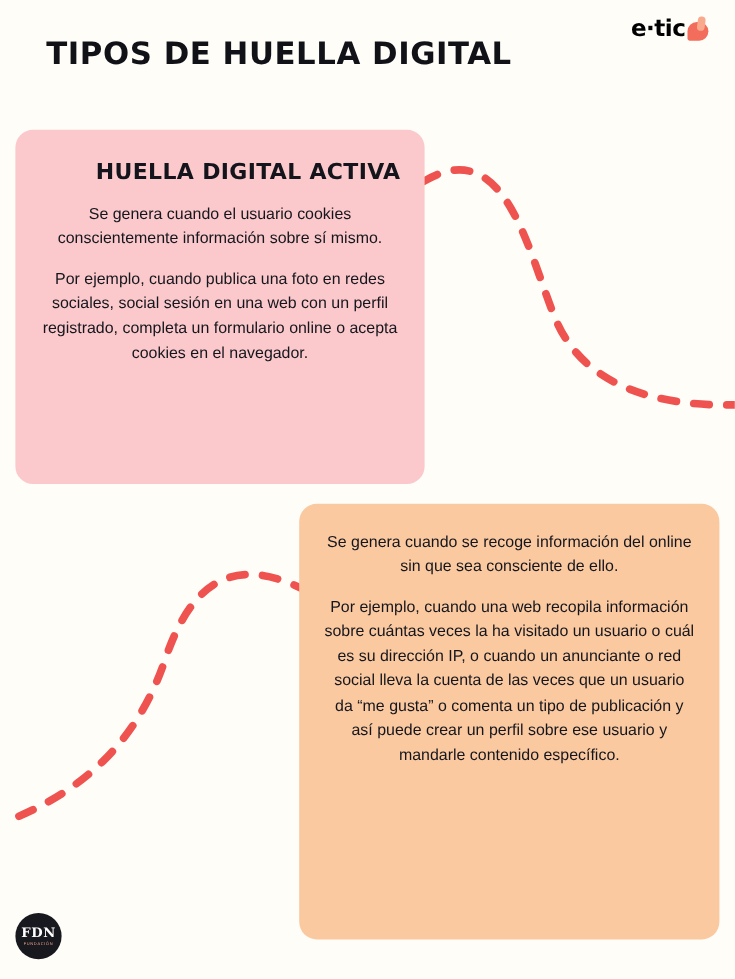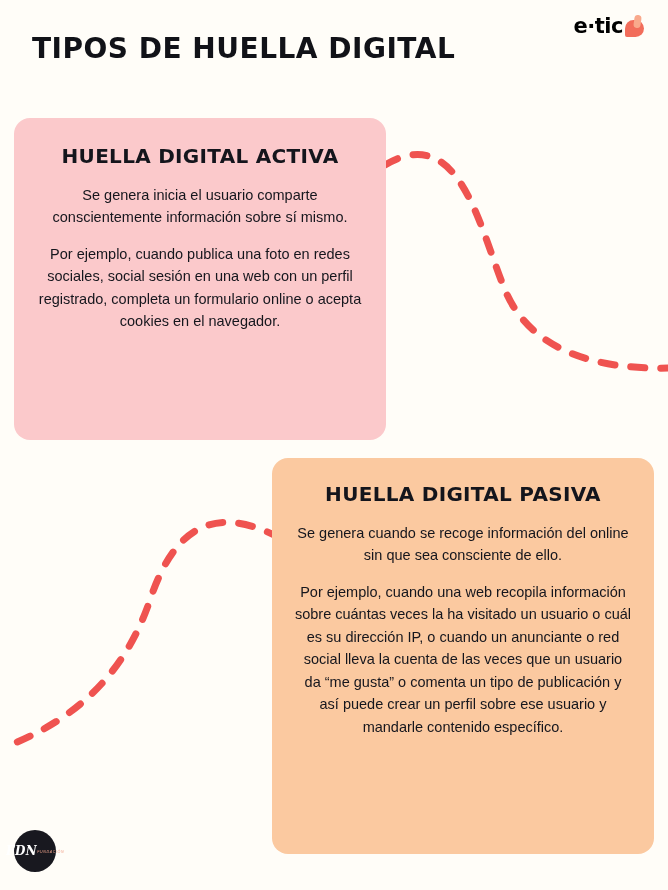--- a/index.html
+++ b/index.html
@@ -16,21 +16,21 @@
   }
   .page {
     position: absolute;
     inset: 0;
     background: #fffdf8;
   }
 
   
   .title {
     position: absolute;
-    left: 32px;
+    left: 42px;
     top: 32px;
     font-size: 28px;
     font-weight: bold;
     letter-spacing: 0.5px;
     color: #111218;
     margin: 0;
     text-transform: uppercase;
     font-family: "DejaVu Sans", sans-serif;
   }
   .brand {
@@ -101,21 +101,21 @@
     top: 458px;
     width: 382px;
     height: 396px;
     background: #fbc9a0;
     padding: 24px 22px 20px 22px;
   }
   .card h2 {
     margin: 0 0 16px 0;
     font-size: 20px;
     font-weight: bold;
-    text-align: center;
+    text-align: right;
     color: #14151c;
     letter-spacing: 0.3px;
     text-transform: uppercase;
     font-family: "DejaVu Sans", sans-serif;
   }
   .card p {
     margin: 0 0 14px 0;
     font-size: 14.5px;
     line-height: 1.55;
     text-align: center;
@@ -127,25 +127,24 @@
   
   .footer-logo {
     position: absolute;
     left: 14px;
     bottom: 18px;
     width: 42px;
     height: 42px;
     border-radius: 50%;
     background: #18181f;
     display: flex;
-    flex-direction: row;
+    flex-direction: column;
     align-items: center;
     justify-content: center;
     color: #ffffff;
-    font-style: italic;
   }
   .footer-logo .fl-main {
     font-size: 12px;
     font-weight: bold;
     letter-spacing: 0.5px;
     font-family: "DejaVu Serif", serif;
     line-height: 1;
   }
   .footer-logo .fl-sub {
     font-size: 3.6px;
@@ -173,26 +172,25 @@
   <svg class="curve top" width="348" height="290" viewBox="0 0 348 290">
     <path d="M55,45 C130,0 150,110 175,170 C200,230 265,250 340,248" fill="none" stroke="#ef5350" stroke-width="7" stroke-linecap="round" stroke-dasharray="14 16"></path>
   </svg>
 
   <svg class="curve bottom" width="300" height="270" viewBox="0 0 300 270">
     <path d="M290,38 C215,-2 180,40 160,100 C138,165 95,215 20,245" fill="none" stroke="#ef5350" stroke-width="7" stroke-linecap="round" stroke-dasharray="14 16"></path>
   </svg>
 
   <div class="card card-active">
     <h2>HUELLA DIGITAL ACTIVA</h2>
-    <p>Se genera inicia el usuario comparte conscientemente información sobre sí mismo.</p>
+    <p>Se genera cuando el usuario cookies conscientemente información sobre sí mismo.</p>
     <p>Por ejemplo, cuando publica una foto en redes sociales, social sesión en una web con un perfil registrado, completa un formulario online o acepta cookies en el navegador.</p>
   </div>
 
   <div class="card card-passive">
-    <h2>HUELLA DIGITAL PASIVA</h2>
     <p>Se genera cuando se recoge información del online sin que sea consciente de ello.</p>
     <p>Por ejemplo, cuando una web recopila información sobre cuántas veces la ha visitado un usuario o cuál es su dirección IP, o cuando un anunciante o red social lleva la cuenta de las veces que un usuario da “me gusta” o comenta un tipo de publicación y así puede crear un perfil sobre ese usuario y mandarle contenido específico.</p>
   </div>
 
   <div class="footer-logo">
     <span class="fl-main">FDN</span>
     <span class="fl-sub">FUNDACIÓN</span>
   </div>
 
 </div>

